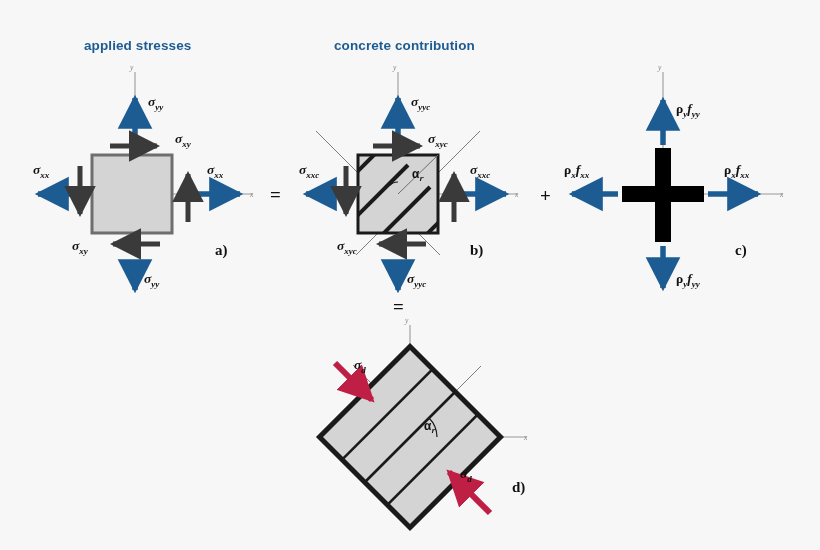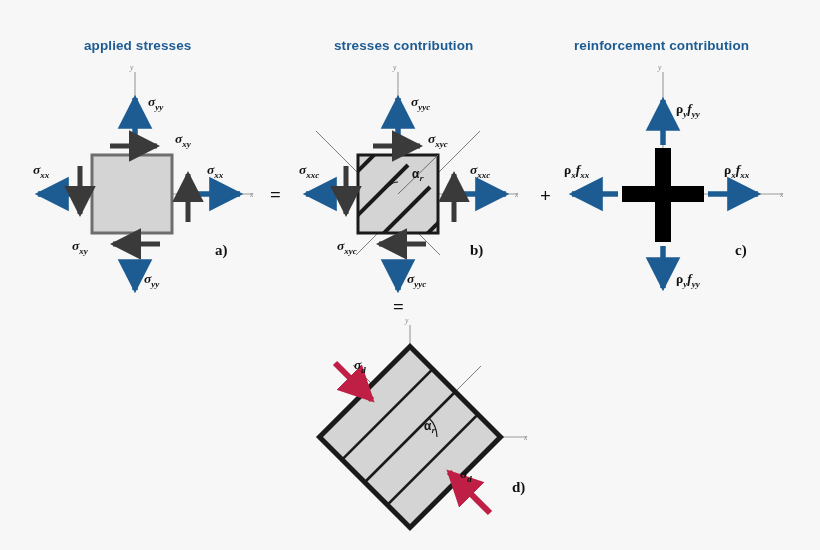--- a/index.html
+++ b/index.html
@@ -170,22 +170,21 @@
       </g>
 
       <path d="M 437 437 A 27 27 0 0 0 429 418" fill="none" stroke="#1a1a1a" stroke-width="1.2"></path>
 
       <line x1="335" y1="363" x2="372" y2="400" stroke="#bf1e45" stroke-width="6" marker-end="url(#mk-red)"></line>
       <line x1="490" y1="513" x2="449" y2="472" stroke="#bf1e45" stroke-width="6" marker-end="url(#mk-red)"></line>
     </g>
   </svg>
 
   <div class="panel-title" style="left:84px;top:38px;">applied stresses</div>
-  <div class="panel-title" style="left:334px;top:38px;">stresses contribution</div>
-  <div class="panel-title" style="left:574px;top:38px;">reinforcement contribution</div>
+  <div class="panel-title" style="left:334px;top:38px;">concrete contribution</div>
 
   <div class="axlbl" style="left:130px;top:63px;">y</div>
   <div class="axlbl" style="left:250px;top:190px;">x</div>
 
   <div class="axlbl" style="left:393px;top:63px;">y</div>
   <div class="axlbl" style="left:515px;top:190px;">x</div>
 
   <div class="axlbl" style="left:658px;top:63px;">y</div>
   <div class="axlbl" style="left:780px;top:190px;">x</div>
 

